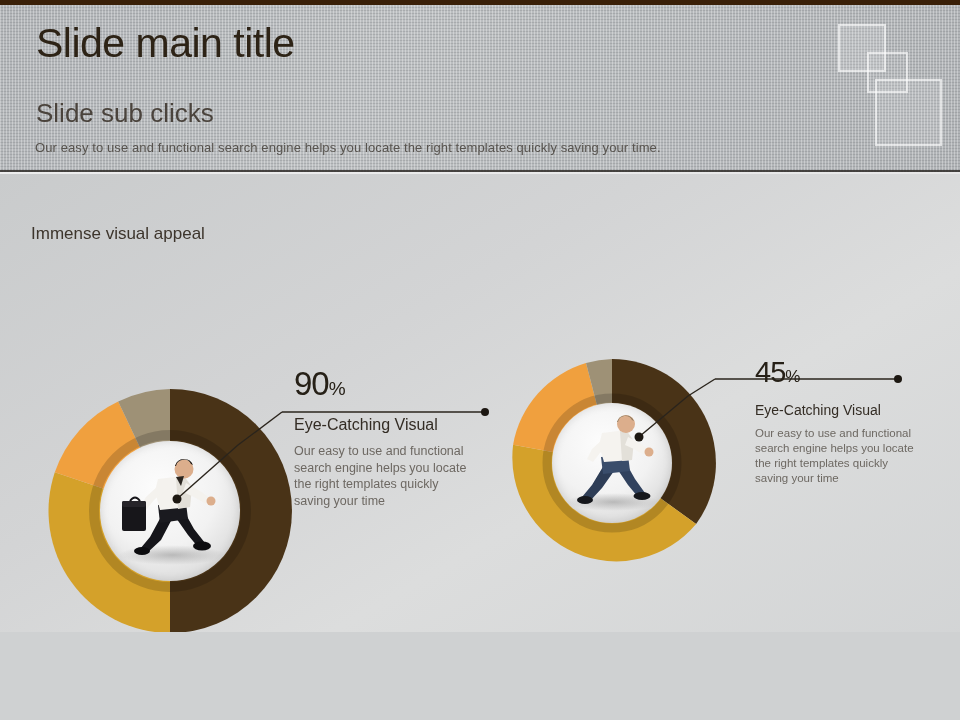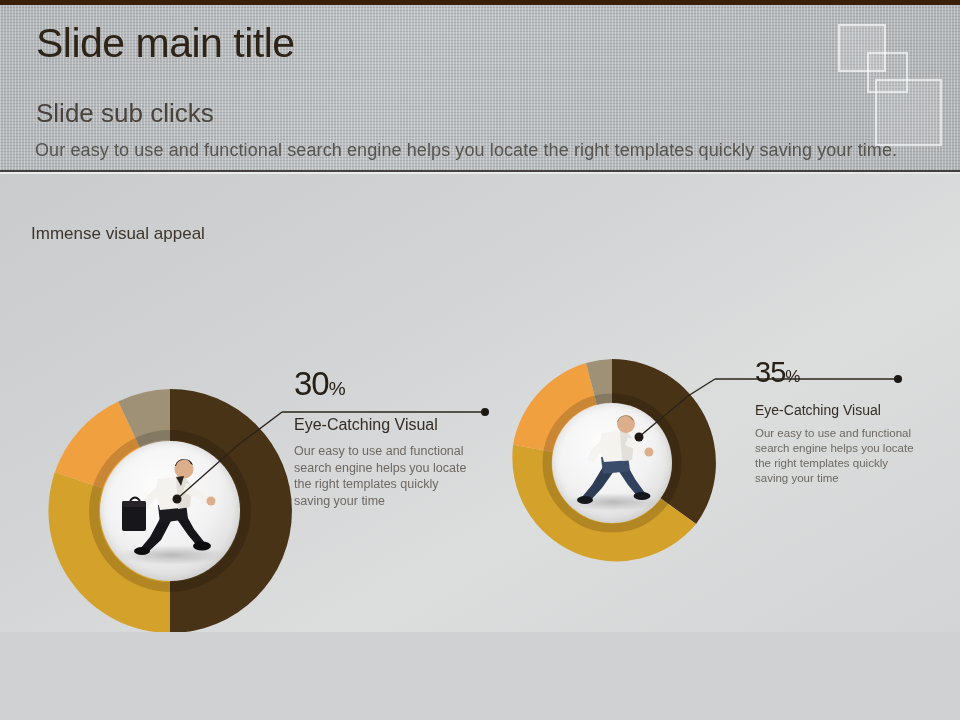--- a/index.html
+++ b/index.html
@@ -47,21 +47,21 @@
     position:absolute;left:36px;top:23px;
     font-size:41px;font-weight:400;letter-spacing:-.5px;
     color:#2d2316;line-height:1;
   }
   .sub-title{
     position:absolute;left:36px;top:100px;
     font-size:26px;font-weight:400;color:#4a433c;line-height:1;
   }
   .tagline{
     position:absolute;left:35px;top:140px;
-    font-size:18px;color:#57534e;letter-spacing:.1px;white-space:nowrap;
+    font-size:13px;color:#57534e;letter-spacing:.1px;white-space:nowrap;
   }
   
   .body-area{
     position:absolute;left:0;top:174px;width:960px;height:528px;
     background:linear-gradient(150deg,#c9cbcc 0%,#d3d4d5 35%,#dcdddd 60%,#d1d3d4 100%);
   }
   .sec-head{
     position:absolute;left:31px;top:224px;
     font-size:17px;color:#3d352c;font-weight:400;
   }
@@ -172,21 +172,21 @@
   <svg style="position:absolute;left:170px;top:395px;" width="330" height="110">
     <line x1="8" y1="103" x2="68" y2="50" stroke="#2a241c" stroke-width="1.4"></line>
     <line x1="68" y1="50" x2="112" y2="17" stroke="#2a241c" stroke-width="1.4"></line>
     <line x1="112" y1="17" x2="314" y2="17" stroke="#2a241c" stroke-width="1.4"></line>
     <circle cx="315" cy="17" r="4" fill="#1d1812"></circle>
     <circle cx="7" cy="104" r="4.5" fill="#1d1812"></circle>
   </svg>
 
   <div class="callout" style="left:294px;top:367px;width:200px;">
     <div class="pct">
-      <span>30</span><span class="sym">%</span>
+      <span>90</span><span class="sym">%</span>
     </div>
     <div class="co-title" style="margin-top:17px;">Eye-Catching Visual</div>
     <div class="co-text" style="margin-top:10px;">
       <div>Our easy to use and functional</div>
       <div>search engine helps you locate</div>
       <div>the right templates  quickly</div>
       <div>saving your time</div>
     </div>
   </div>
 
@@ -234,21 +234,21 @@
   <svg style="position:absolute;left:630px;top:368px;" width="280" height="80">
     <line x1="10" y1="68" x2="58" y2="28" stroke="#2a241c" stroke-width="1.4"></line>
     <line x1="58" y1="28" x2="85" y2="11" stroke="#2a241c" stroke-width="1.4"></line>
     <line x1="85" y1="11" x2="268" y2="11" stroke="#2a241c" stroke-width="1.4"></line>
     <circle cx="268" cy="11" r="4" fill="#1d1812"></circle>
     <circle cx="9" cy="69" r="4.5" fill="#1d1812"></circle>
   </svg>
 
   <div class="callout" style="left:755px;top:358px;width:160px;">
     <div class="pct" style="font-size:29px;">
-      <span>35</span><span class="sym" style="font-size:17px;">%</span>
+      <span>45</span><span class="sym" style="font-size:17px;">%</span>
     </div>
     <div class="co-title" style="margin-top:16px;font-size:14px;">Eye-Catching Visual</div>
     <div class="co-text" style="margin-top:9px;font-size:11.5px;line-height:15px;">
       <div>Our easy to use and functional</div>
       <div>search engine helps you locate</div>
       <div>the right templates  quickly</div>
       <div>saving your time</div>
     </div>
   </div>
 

